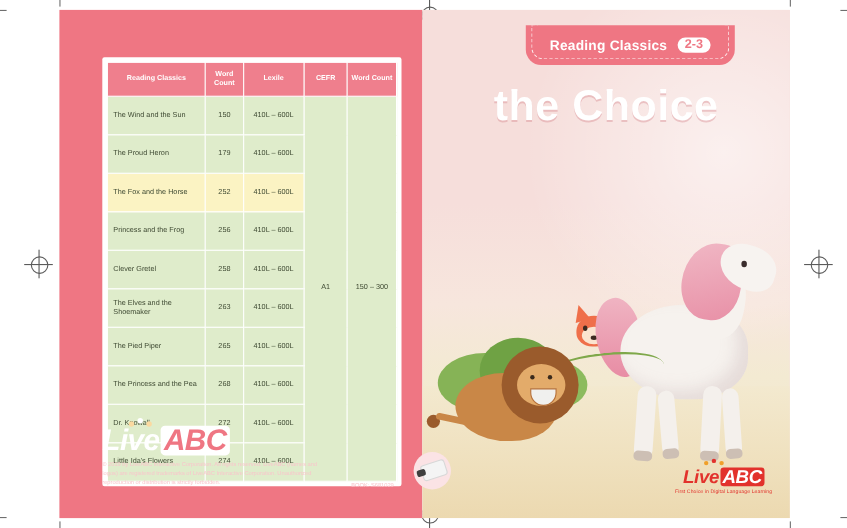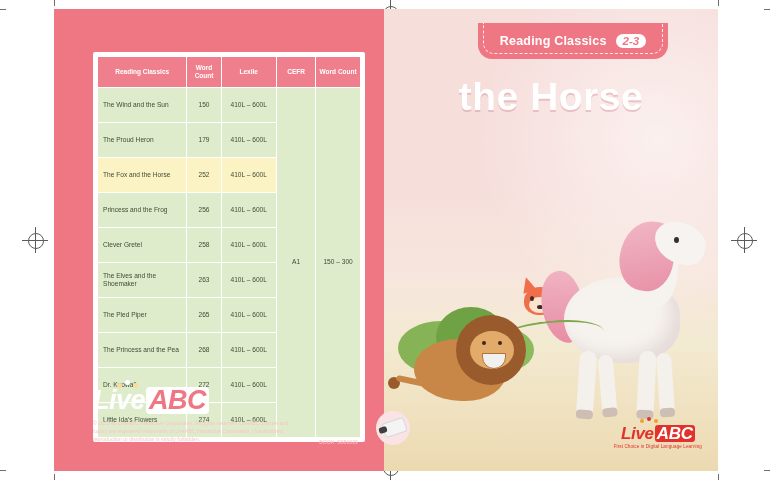--- a/index.html
+++ b/index.html
@@ -213,21 +213,20 @@
     position: relative;
   }
   .series-num {
     position: relative;
     background: #ffffff;
     color: #ef7683;
     font-size: 11.5px;
     font-weight: bold;
     border-radius: 9px;
     padding: 1px 7px;
-    font-style: italic;
   }
 
   .cover-title {
     position: absolute;
     left: 0;
     top: 66px;
     width: 334px;
     text-align: center;
     color: #ffffff;
     font-size: 39px;
@@ -699,21 +698,21 @@
         <div class="lion-eye r"></div>
         <div class="lion-mouth"></div>
       </div>
 
       <div class="series-badge">
         <span class="series-label">Reading Classics</span>
         <span class="series-num">2-3</span>
       </div>
 
       <div class="cover-title">
-        <div>the Horse</div>
+        <div>the Choice</div>
       </div>
 
       <div class="logo-right">
         <div class="lr-dots">
           <span></span>
             <span></span>
             <span></span>
         </div>
         <div class="lr-word">
           <span>Live</span><span class="abc-box">ABC</span>

